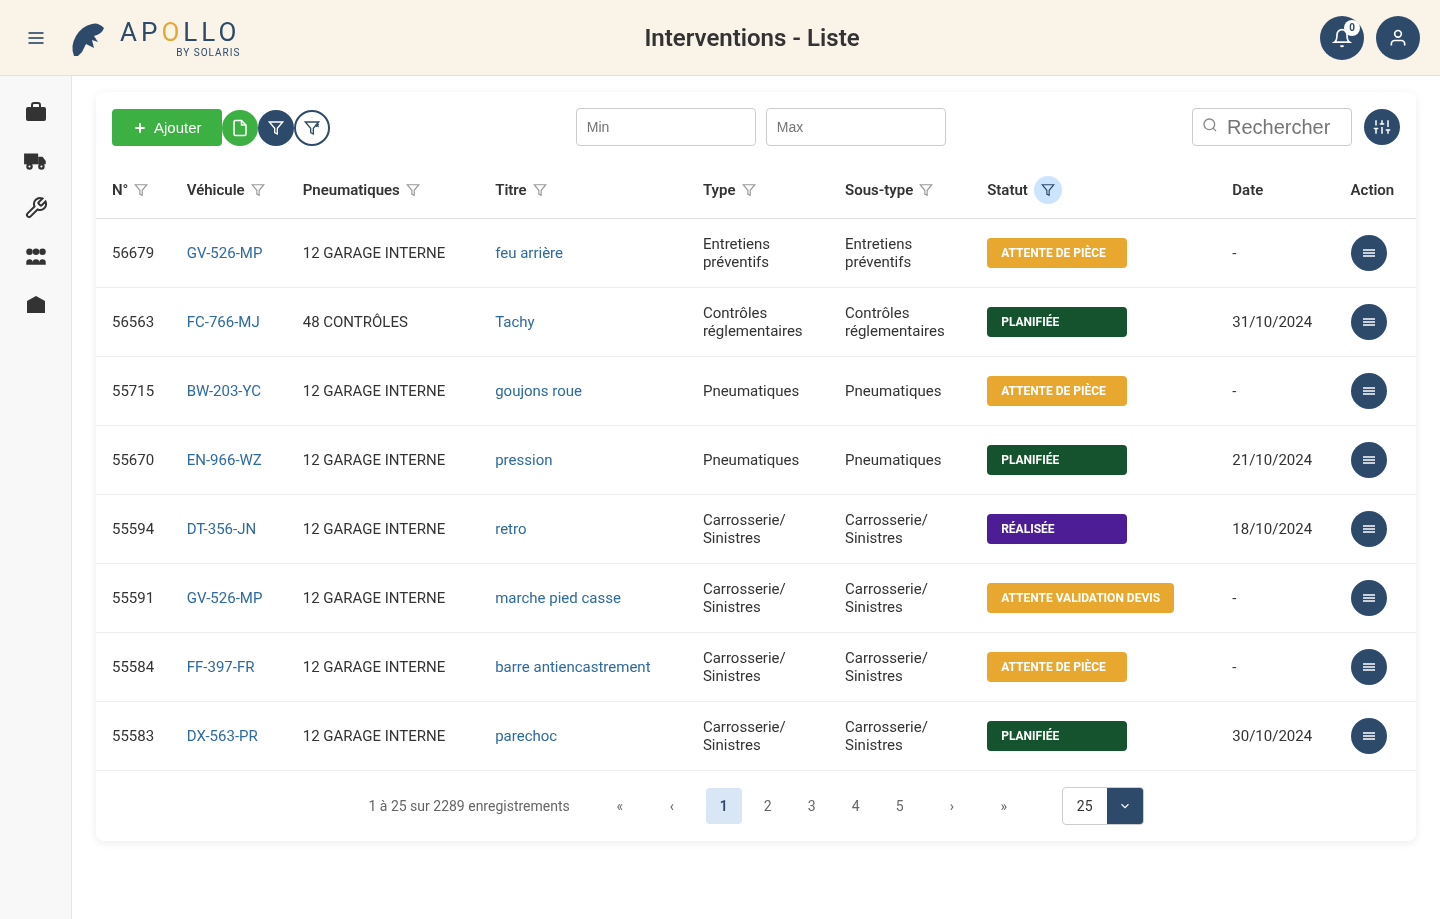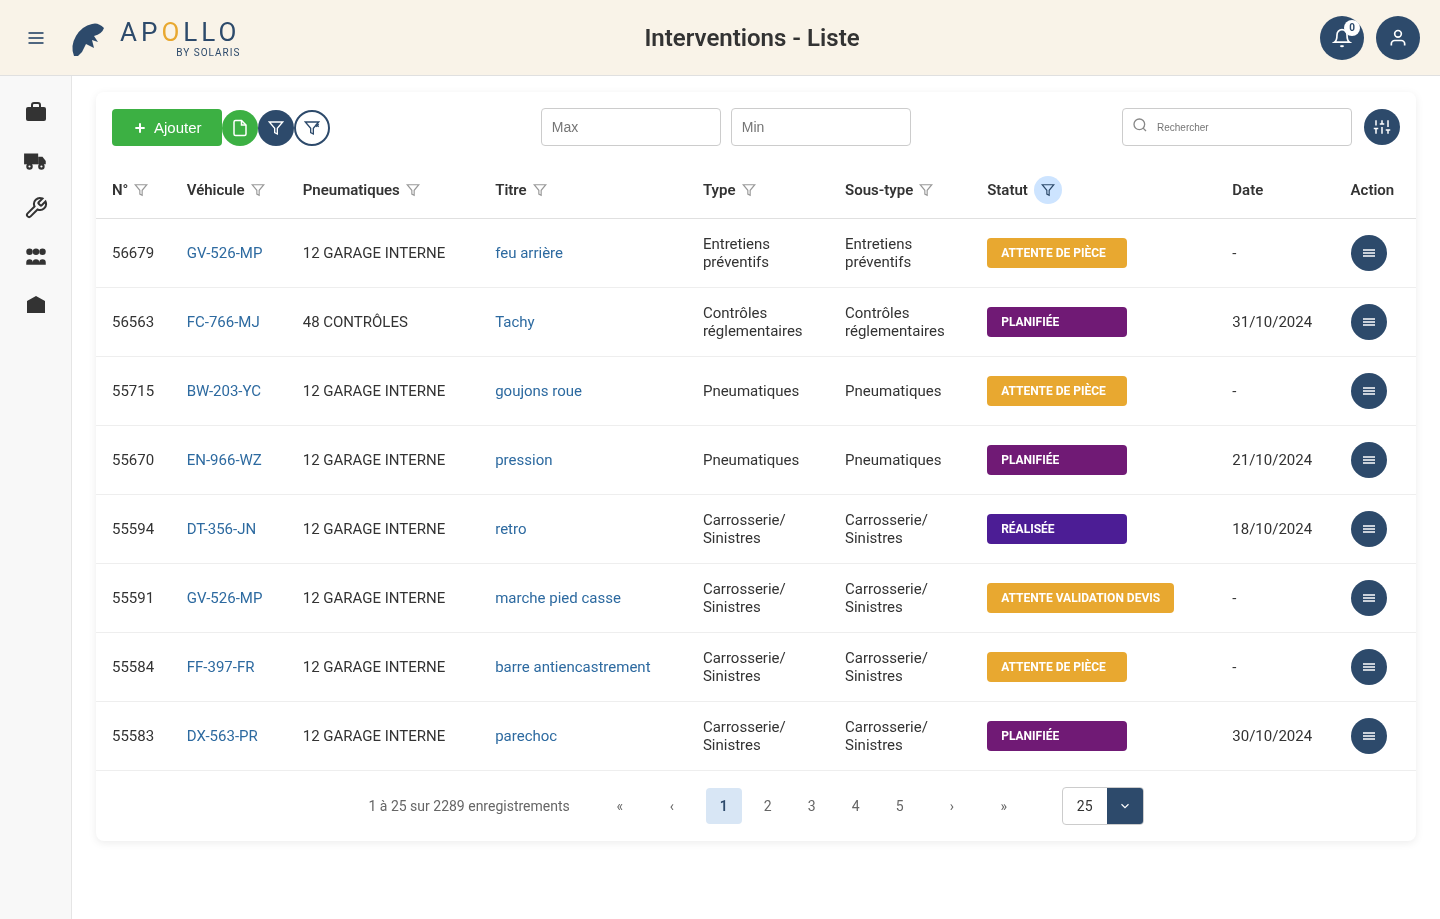--- a/index.html
+++ b/index.html
@@ -23,33 +23,33 @@
 .toolbar { display: flex; align-items: flex-end; padding: 16px; }
 .btn-add { background: #3cb043; color: #fff; border: none; border-radius: 4px; padding: 10px 20px; font-size: 15px; font-weight: 500; display: flex; align-items: center; gap: 6px; cursor: pointer; }
 .circ-btn { width: 36px; height: 36px; border-radius: 50%; display: flex; align-items: center; justify-content: center; cursor: pointer; }
 .circ-green { background: #3cb043; color: #fff; }
 .circ-blue { background: #2d4a6b; color: #fff; }
 .circ-outline { background: #fff; border: 2px solid #2d4a6b; color: #2d4a6b; }
 .toolbar-center { margin-left: auto; display: flex; gap: 10px; }
 .num-input { width: 180px; height: 38px; border: 1px solid #ccc; border-radius: 4px; padding: 0 10px; font-size: 14px; }
 .toolbar-right { margin-left: auto; display: flex; gap: 12px; align-items: center; }
 .search-wrap { position: relative; }
-.search-input { width: 230px; height: 38px; border: 1px solid #ccc; border-radius: 4px; padding: 0 10px 0 34px; font-size: 10px; }
+.search-input { width: 160px; height: 38px; border: 1px solid #ccc; border-radius: 4px; padding: 0 10px 0 34px; font-size: 20px; }
 .search-ico { position: absolute; left: 10px; top: 50%; transform: translateY(-50%); color: #888; }
 .table-wrap { overflow-x: auto; }
 table { width: 100%; border-collapse: collapse; }
 th { text-align: left; padding: 14px 10px; font-size: 15px; font-weight: 600; color: #333; border-bottom: 1px solid #e0e0e0; vertical-align: middle; white-space: nowrap; }
 th .th-flex { display: flex; align-items: center; gap: 6px; }
 .filter-ico { color: #999; cursor: pointer; display: inline-flex; }
 .filter-ico.active { background: #cde4ff; border-radius: 50%; width: 28px; height: 28px; display: inline-flex; align-items: center; justify-content: center; color: #2d4a6b; }
 td { padding: 16px 10px; font-size: 15px; color: #333; border-bottom: 1px solid #eee; vertical-align: middle; }
 .link { color: #2d6aa0; cursor: pointer; }
 .status { display: inline-block; padding: 8px 14px; border-radius: 4px; color: #fff; font-size: 12px; font-weight: 700; text-align: left; min-width: 140px; }
 .status-yellow { background: #e8a830; }
-.status-blue { background: #701a75; }
+.status-blue { background: #14532d; }
 .status-green { background: #4c1d95; }
 .action-btn { width: 36px; height: 36px; border-radius: 50%; background: #2d4a6b; display: flex; align-items: center; justify-content: center; cursor: pointer; color: #fff; }
 .pagination { display: flex; align-items: center; justify-content: center; padding: 16px; gap: 16px; position: relative; }
 .page-info { color: #666; font-size: 14px; margin-right: 16px; }
 .page-btn { width: 36px; height: 36px; border-radius: 4px; display: flex; align-items: center; justify-content: center; cursor: pointer; color: #666; font-size: 14px; }
 .page-btn.active { background: #d8e6f5; color: #2d4a6b; font-weight: 600; }
 .page-size { display: flex; align-items: center; border: 1px solid #ccc; border-radius: 4px; overflow: hidden; margin-left: 24px; }
 .page-size-val { padding: 8px 14px; font-size: 14px; }
 .page-size-btn { background: #2d4a6b; color: #fff; width: 36px; height: 36px; display: flex; align-items: center; justify-content: center; cursor: pointer; }
 </style>
@@ -149,22 +149,22 @@
             </svg>
         </div>
         <div class="circ-btn circ-outline">
           <svg width="16" height="16" viewBox="0 0 24 24" fill="none" stroke="currentColor" stroke-width="2">
               <polygon points="22 3 2 3 10 12.46 10 19 14 21 14 12.46 22 3"></polygon>
               <line x1="18" y1="6" x2="22" y2="10"></line>
               <line x1="22" y1="6" x2="18" y2="10"></line>
             </svg>
         </div>
         <div class="toolbar-center">
+          <input class="num-input" placeholder="Min" style="">
           <input class="num-input" placeholder="Max" style="">
-          <input class="num-input" placeholder="Min" style="">
         </div>
         <div class="toolbar-right">
           <div class="search-wrap">
             <span class="search-ico"><svg width="16" height="16" viewBox="0 0 24 24" fill="none" stroke="currentColor" stroke-width="2">
                   <circle cx="11" cy="11" r="8"></circle>
                   <line x1="21" y1="21" x2="16.65" y2="16.65"></line>
                 </svg></span>
             <input class="search-input" placeholder="Rechercher" style="">
           </div>
           <div class="circ-btn circ-blue">

